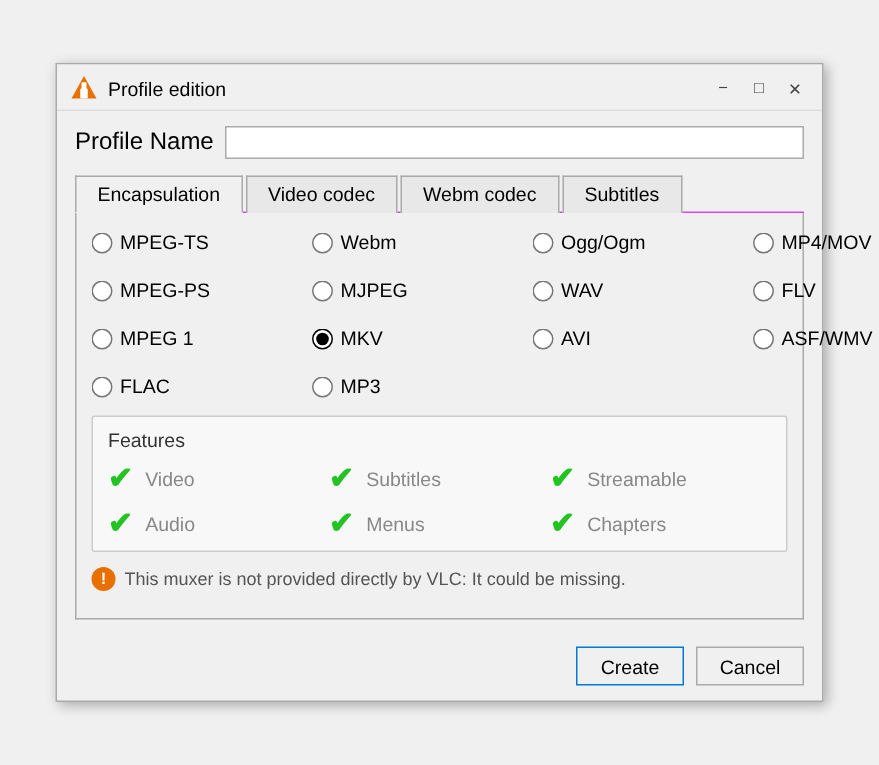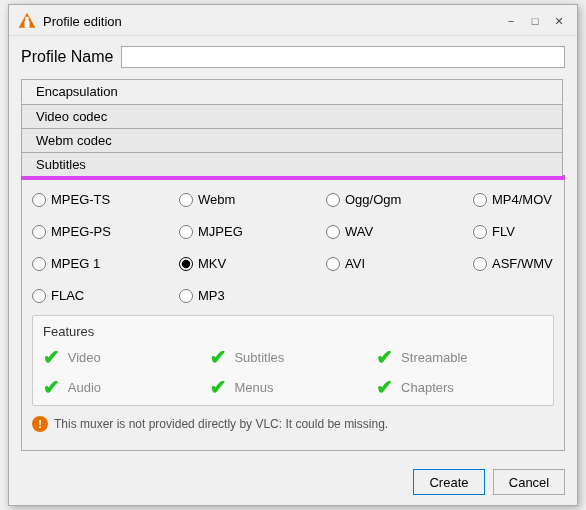--- a/index.html
+++ b/index.html
@@ -7,21 +7,21 @@
       font-family: 'Segoe UI', Tahoma, sans-serif;
       font-size: 13px;
       background: #f0f0f0;
       display: flex;
       align-items: center;
       justify-content: center;
       width: 586px;
       height: 510px;
     }
     .window {
-      width: 570px;
+      width: 512px;
       background: #f0f0f0;
       border: 1px solid #aaa;
       box-shadow: 2px 2px 8px rgba(0,0,0,0.3);
     }
     .titlebar {
       background: #f0f0f0;
       padding: 6px 8px 4px 8px;
       display: flex;
       align-items: center;
       border-bottom: 1px solid #ddd;
@@ -73,23 +73,22 @@
       height: 22px;
       border: 1px solid #aaa;
       background: #fff;
       padding: 2px 4px;
       font-size: 13px;
       outline: none;
     }
 
     .tabs {
       display: flex;
-      border-bottom: 5px solid #d946ef;
+      border-bottom: 1px solid #d946ef;
       margin-bottom: 0;
-      flex-direction: column;
     }
     .tab {
       padding: 4px 14px;
       border: 1px solid #aaa;
       border-bottom: none;
       margin-right: 2px;
       cursor: pointer;
       background: #e8e8e8;
       font-size: 13px;
       position: relative;

